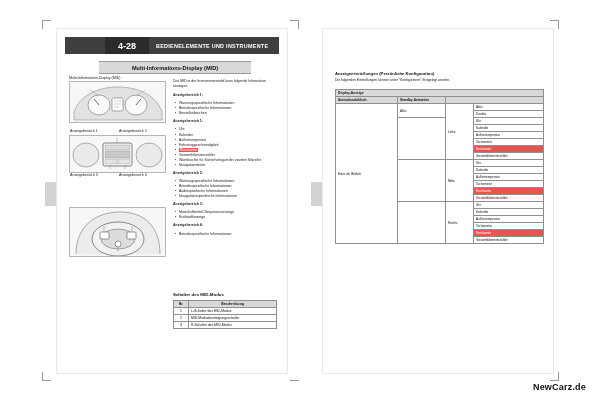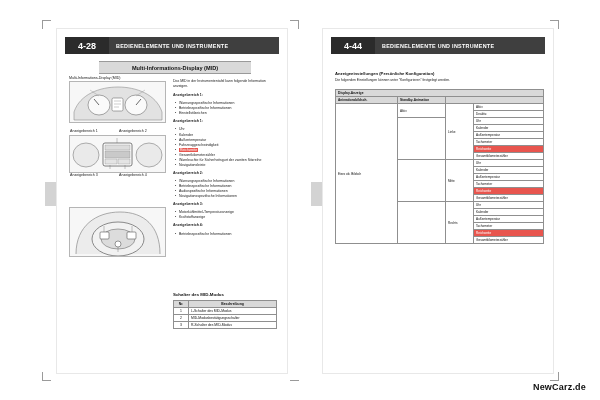--- a/index.html
+++ b/index.html
@@ -62,20 +62,21 @@
     background: #2b2b2b;
     color: #ffffff;
     font-size: 9px;
     font-weight: bold;
     padding: 0 6px;
     height: 17px;
     display: flex;
     align-items: center;
     min-width: 32px;
     justify-content: center;
+    margin-left: 40px;
   }
   .hdr .chap {
     font-size: 5.4px;
     letter-spacing: 0.3px;
     padding-left: 7px;
     font-weight: bold;
   }
 
   
   .sectionbar {
@@ -364,24 +365,20 @@
         <td>R-Schalter des MID-Modus</td>
       </tr>
     </tbody>
   </table>
 </div>
 
 <div class="tab" style="left:45px; top:182px;"></div>
 
 <div class="page page-right">
 
-  <div class="hdr">
-    <div class="pgnum">4-44</div>
-    <div class="chap">BEDIENELEMENTE UND INSTRUMENTE</div>
-  </div>
 
   <div class="rtitle" style="left:12px; top:42px;">Anzeigeeinstellungen (Persönliche Konfiguration)</div>
   <div class="rsub" style="left:12px; top:49px; width:206px;">Die folgenden Einstellungen können unter "Konfigurieren" festgelegt werden.</div>
 
   <table class="dtbl" style="left:12px; top:60px; width:208px;">
     <colgroup>
       <col style="width:62px">
       <col style="width:48px">
       <col style="width:28px">
       <col style="width:70px">

